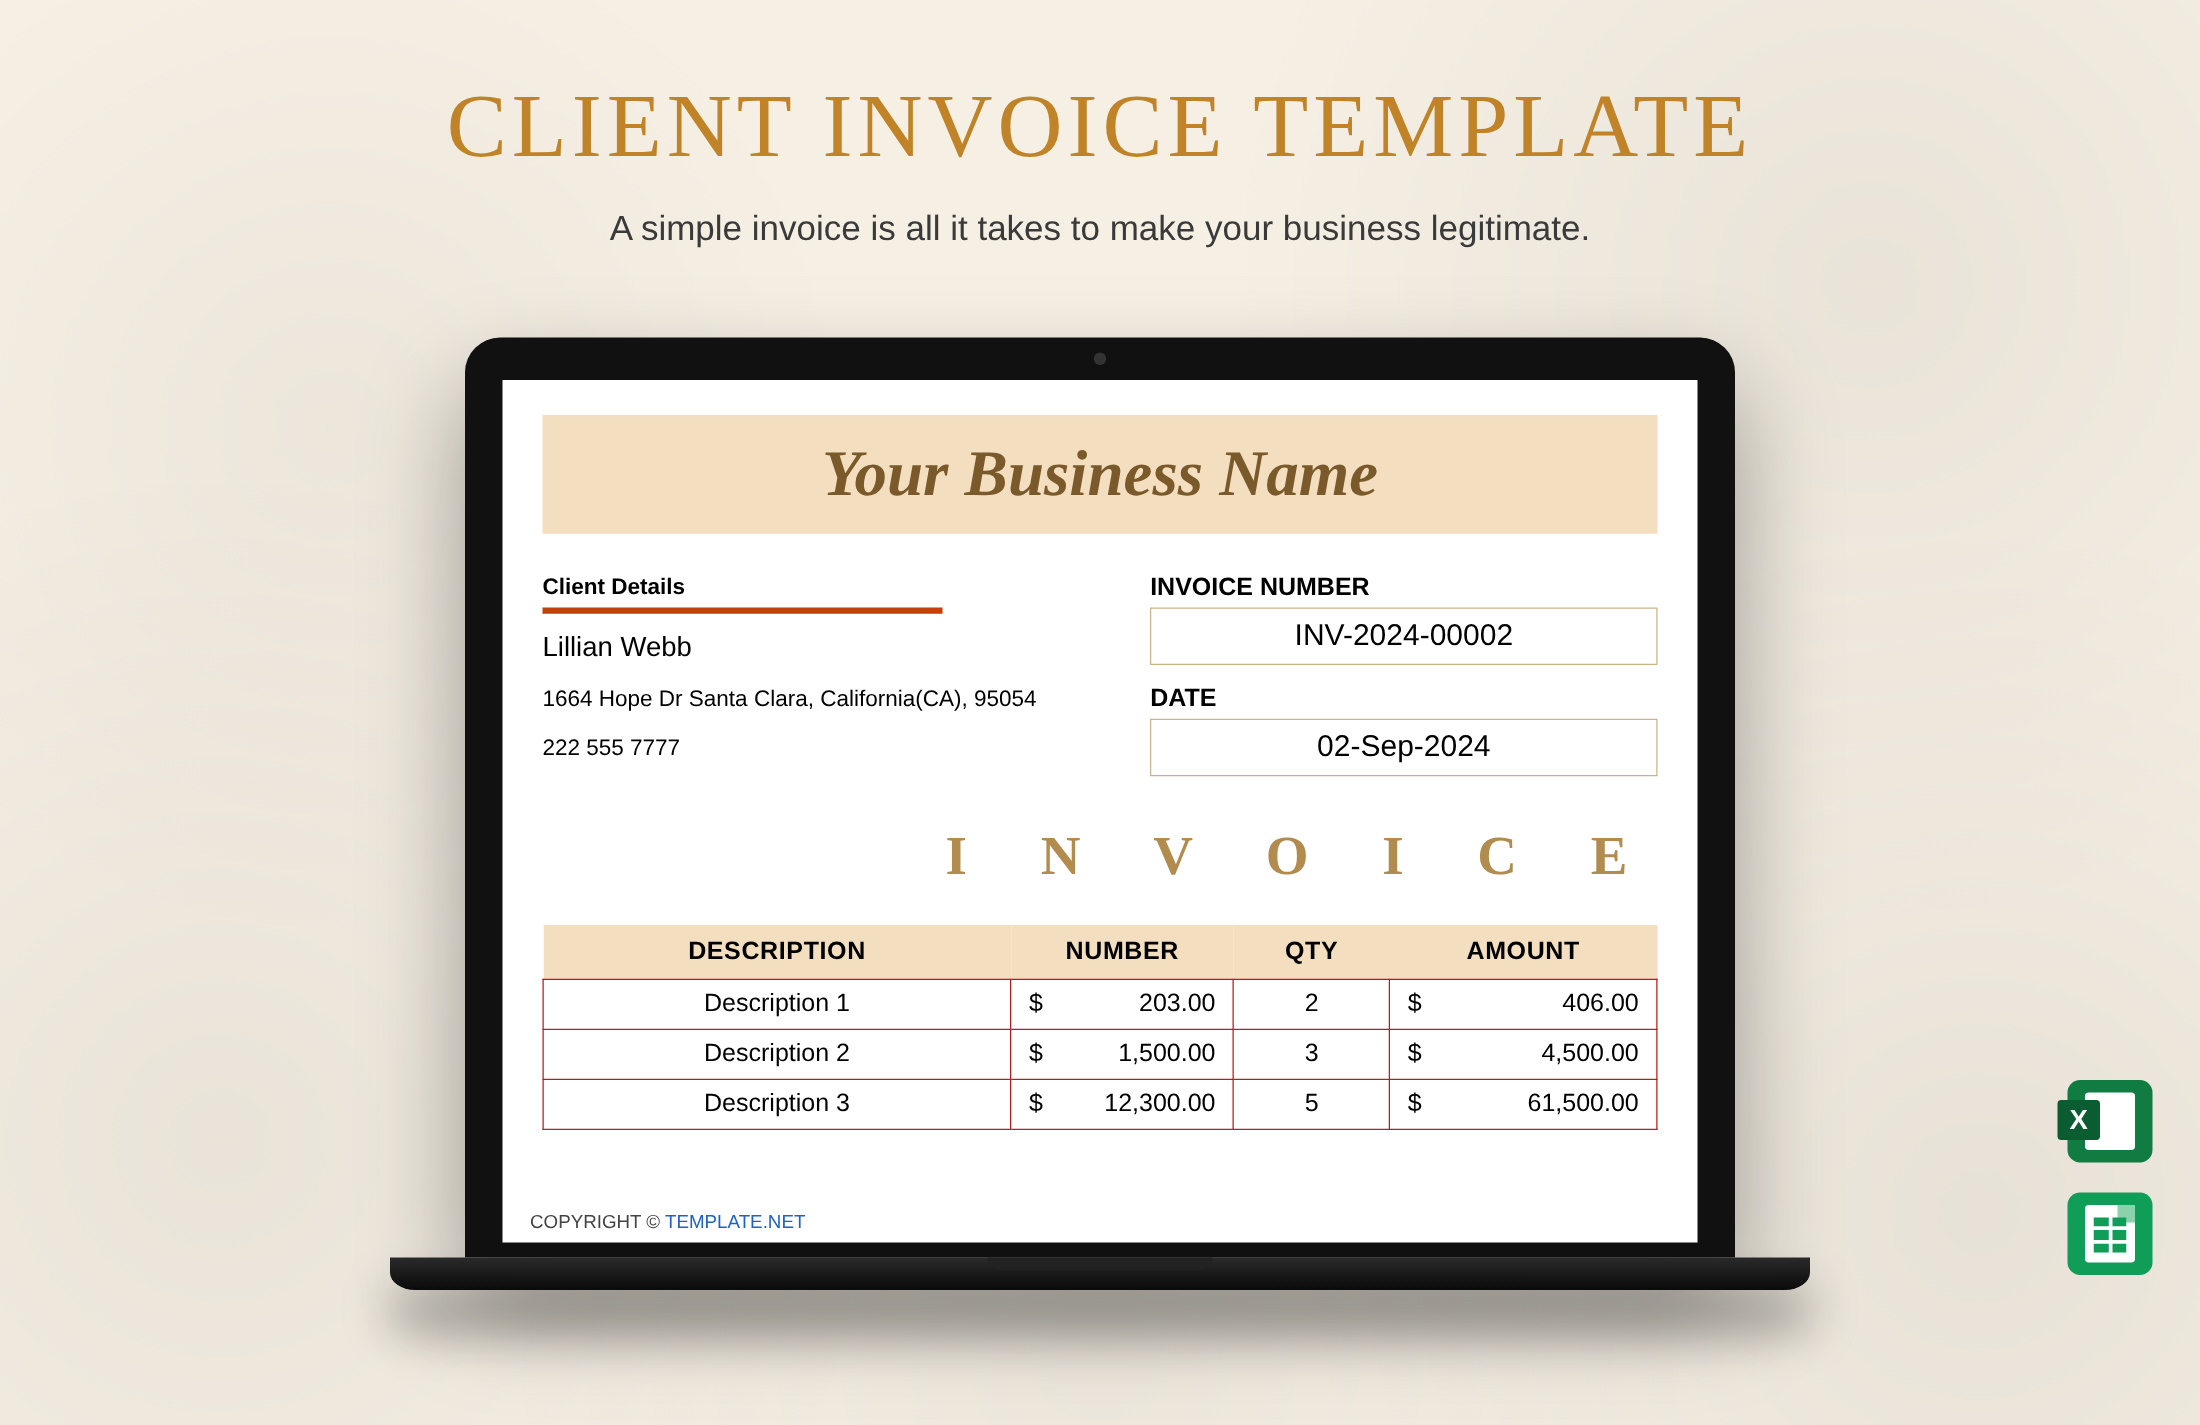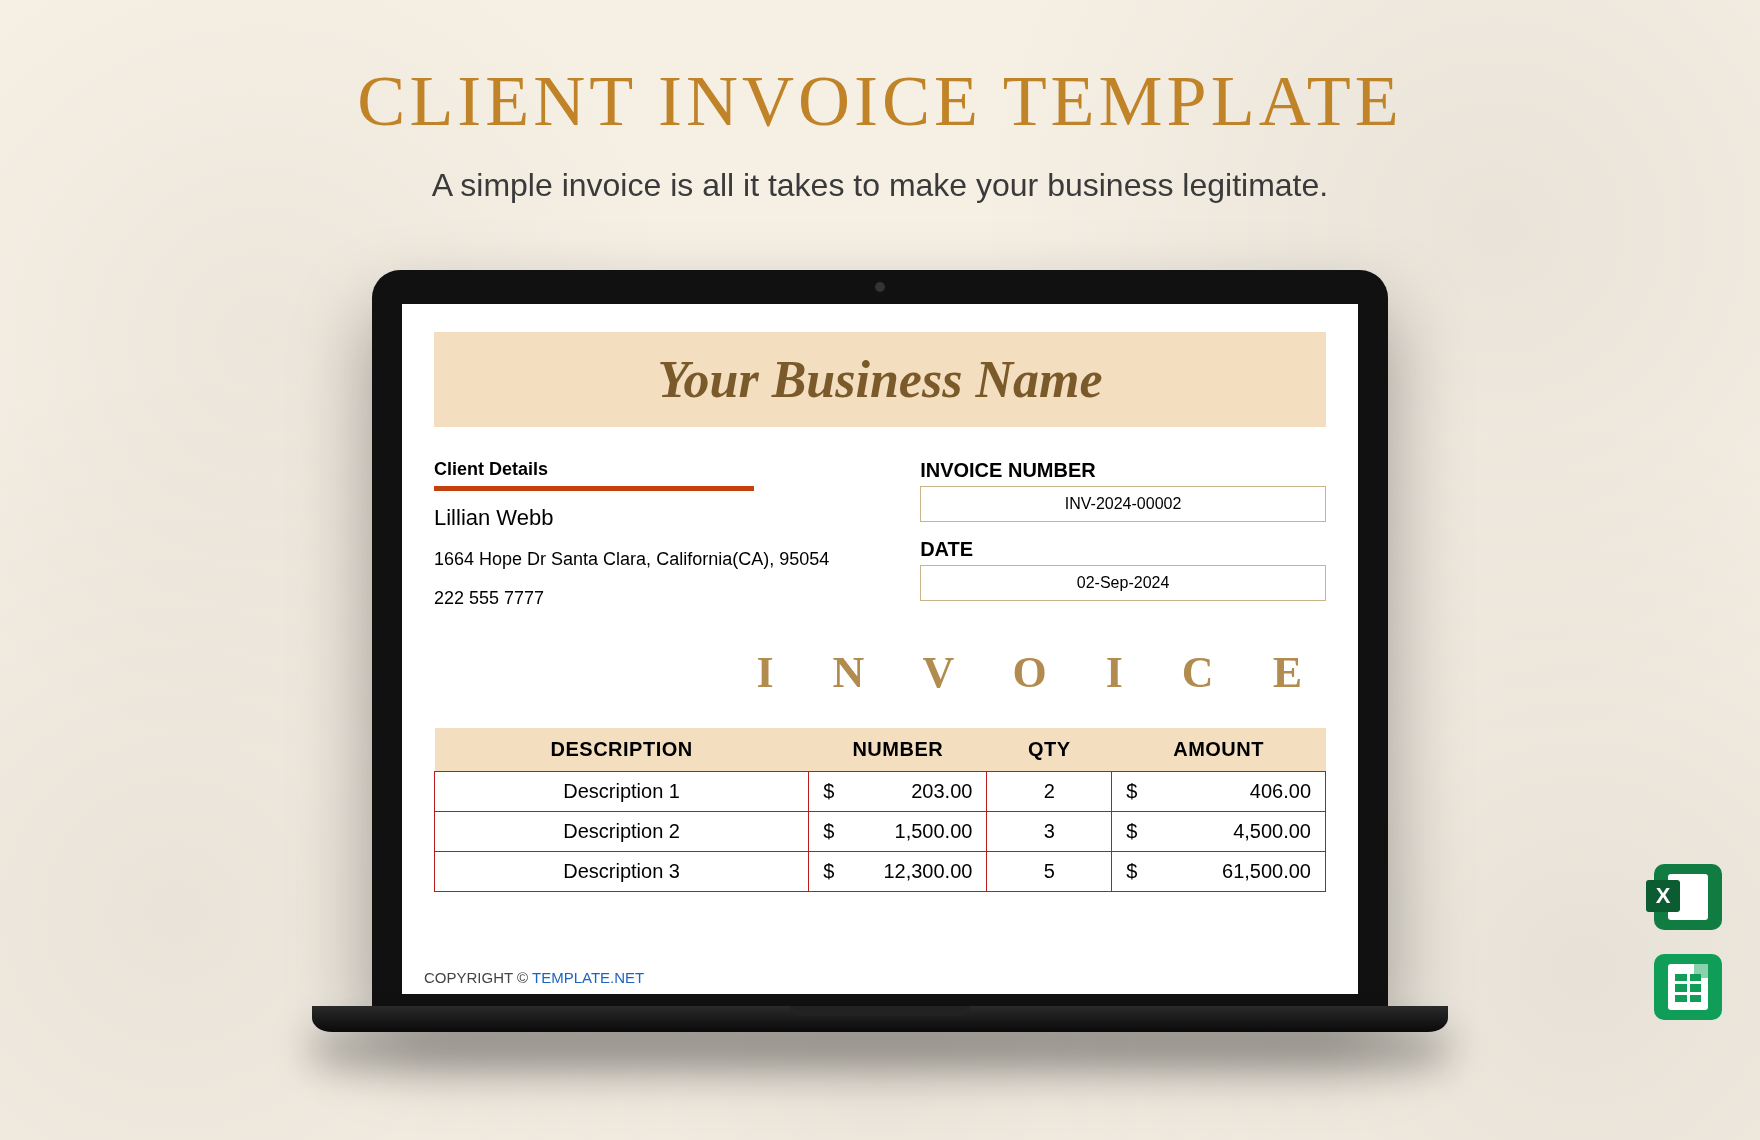--- a/index.html
+++ b/index.html
@@ -21,21 +21,21 @@
     text-align: center;
     font-family: "Didot","Bodoni MT","Times New Roman",serif;
     font-size: 72px;
     letter-spacing: 4px;
     color: #c08327;
     margin-top: 60px;
     font-weight: 400;
   }
   .subtitle {
     text-align: center;
-    font-size: 32px;
+    font-size: 28px;
     color: #3a3a3a;
     margin-top: 24px;
     font-weight: 400;
   }
 
   .laptop {
     position: absolute;
     left: 50%;
     top: 270px;
     transform: translateX(-50%);
@@ -110,21 +110,21 @@
   .client-addr, .client-phone { font-size: 18px; margin-top: 18px; }
 
   .meta-label {
     font-weight: 800;
     font-size: 20px;
     margin-top: 0;
   }
   .meta-box {
     border: 1px solid #c9b48a;
     text-align: center;
-    font-size: 16px;
+    font-size: 24px;
     padding: 8px 0;
     margin-top: 4px;
   }
   .meta-label.date { margin-top: 16px; }
 
   .invoice-word {
     text-align: right;
     font-family: "Times New Roman", serif;
     color: #b28b4f;
     font-size: 44px;

